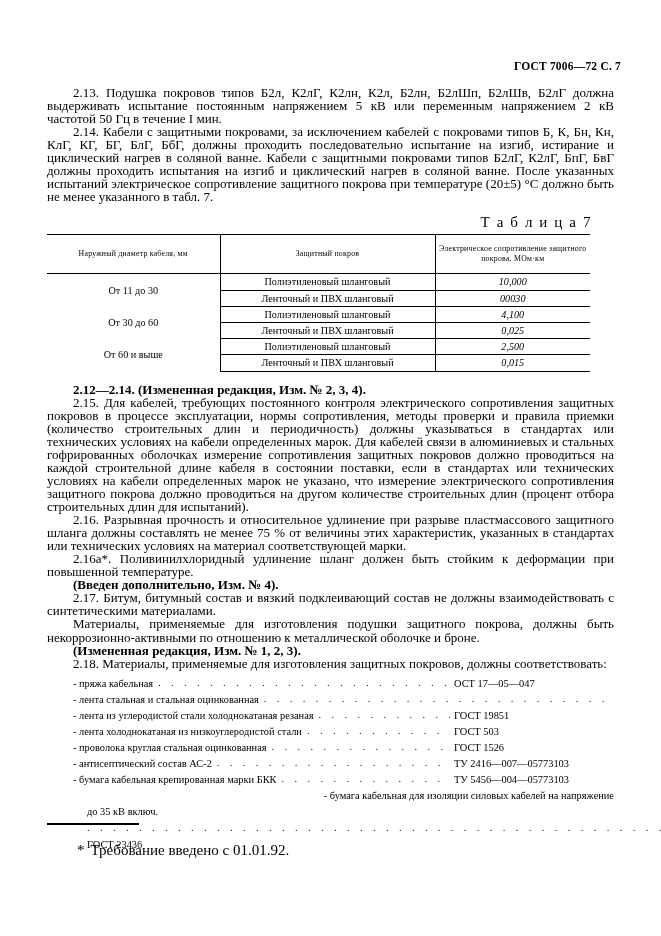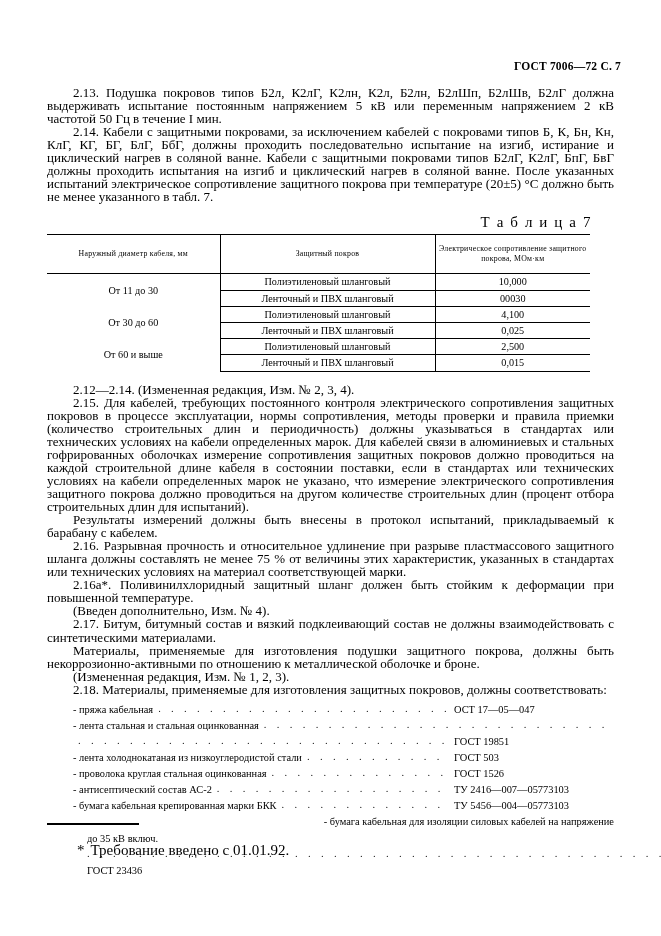--- a/index.html
+++ b/index.html
@@ -44,21 +44,21 @@
   }
 
   p.para {
     margin: 0;
     font-size: 13px;
     line-height: 13.05px;
     text-align: justify;
     text-indent: 26px;
     hyphens: manual;
   }
-  p.bold { font-weight: normal; }
+  p.bold { font-weight: bold; }
 
   .tbl-caption {
     font-size: 15px;
     text-align: right;
     letter-spacing: 1.6px;
     margin: 11px 0 3px 0;
     padding-right: 22px;
   }
 
   
@@ -97,20 +97,21 @@
   .t7 tbody td.diam {
     border-right: 1.1px solid #000;
   }
   .t7 tbody td.cov {
     border-right: 1.1px solid #000;
     border-bottom: 1.1px solid #000;
     margin-top: 17px;
   }
   .t7 tbody td.res {
     border-bottom: 1.1px solid #000;
+    font-style: italic;
   }
   .t7 tbody tr.last td.cov,
   .t7 tbody tr.last td.res,
   .t7 tbody tr.last td.diam { border-bottom: 1.6px solid #000; }
 
   
   .mat-list {
     margin: 6px 0 0 0;
     padding: 0;
     list-style: none;
@@ -217,40 +218,40 @@
         </tr>
         <tr class="last">
           <td class="cov">Ленточный и ПВХ шланговый</td>
           <td class="res">0,015</td>
         </tr>
       </tbody>
     </table>
 
     <p class="para bold" style="margin-top:11px">2.12—2.14.  (Измененная редакция, Изм. № 2, 3, 4).</p>
     <p class="para">2.15.  Для кабелей, требующих постоянного контроля электрического сопротивления защитных покровов в процессе эксплуатации, нормы сопротивления, методы проверки и правила приемки (количество строительных длин и периодичность) должны указываться в стандартах или технических условиях на кабели определенных марок. Для кабелей связи в алюминиевых и стальных гофрированных оболочках измерение сопротивления защитных покровов должно проводиться на каждой строительной длине кабеля в состоянии поставки, если в стандартах или технических условиях на кабели определенных марок не указано, что измерение электрического сопротивления защитного покрова должно проводиться на другом количестве строительных длин (процент отбора строительных длин для испытаний).</p>
-    <p class="para">Результаты измерений должны быть внесены в протокол испытаний, прикладываемый к барабану с кабелем.</p>
     <p class="para">2.16.  Разрывная прочность и относительное удлинение при разрыве пластмассового защитного шланга должны составлять не менее 75 % от величины этих характеристик, указанных в стандартах или технических условиях на материал соответствующей марки.</p>
-    <p class="para">2.16a*.  Поливинилхлоридный защитный шланг должен быть стойким к деформации при повышенной температуре.</p>
+    <p class="para">2.16a*.  Поливинилхлоридный удлинение шланг должен быть стойким к деформации при повышенной температуре.</p>
     <p class="para bold">(Введен дополнительно, Изм. № 4).</p>
     <p class="para">2.17.  Битум, битумный состав и вязкий подклеивающий состав не должны взаимодействовать с синтетическими материалами.</p>
     <p class="para">Материалы, применяемые для изготовления подушки защитного покрова, должны быть некоррозионно-активными по отношению к металлической оболочке и броне.</p>
     <p class="para bold">(Измененная редакция, Изм. № 1, 2, 3).</p>
     <p class="para">2.18.  Материалы, применяемые для изготовления защитных покровов, должны соответствовать:</p>
 
     <ul class="mat-list">
       <li>
         <span class="nm">- пряжа кабельная</span>
         <span class="dots">. . . . . . . . . . . . . . . . . . . . . . . . . . . . . . . . . . . . . . . . . . . . . . . . . . . . . . . . . . . . . . . . . . . . . . . . . . . . . . . . .</span>
         <span class="std">ОСТ 17—05—047</span>
       </li>
       <li>
         <span class="nm">- лента стальная и стальная оцинкованная</span>
         <span class="dots">. . . . . . . . . . . . . . . . . . . . . . . . . . . . . . . . . . . . . . . . . . . . . . . . . . . . . . . . . . . . . . . . . . . . . . . . . . . . . . . . .</span>
       </li>
       <li>
+        <span class="nm">- лента из углеродистой стали холоднокатаная резаная</span>
         <span class="dots">. . . . . . . . . . . . . . . . . . . . . . . . . . . . . . . . . . . . . . . . . . . . . . . . . . . . . . . . . . . . . . . . . . . . . . . . . . . . . . . . .</span>
         <span class="std">ГОСТ 19851</span>
       </li>
       <li>
         <span class="nm">- лента холоднокатаная из низкоуглеродистой стали</span>
         <span class="dots">. . . . . . . . . . . . . . . . . . . . . . . . . . . . . . . . . . . . . . . . . . . . . . . . . . . . . . . . . . . . . . . . . . . . . . . . . . . . . . . . .</span>
         <span class="std">ГОСТ 503</span>
       </li>
       <li>
         <span class="nm">- проволока круглая стальная оцинкованная</span>

